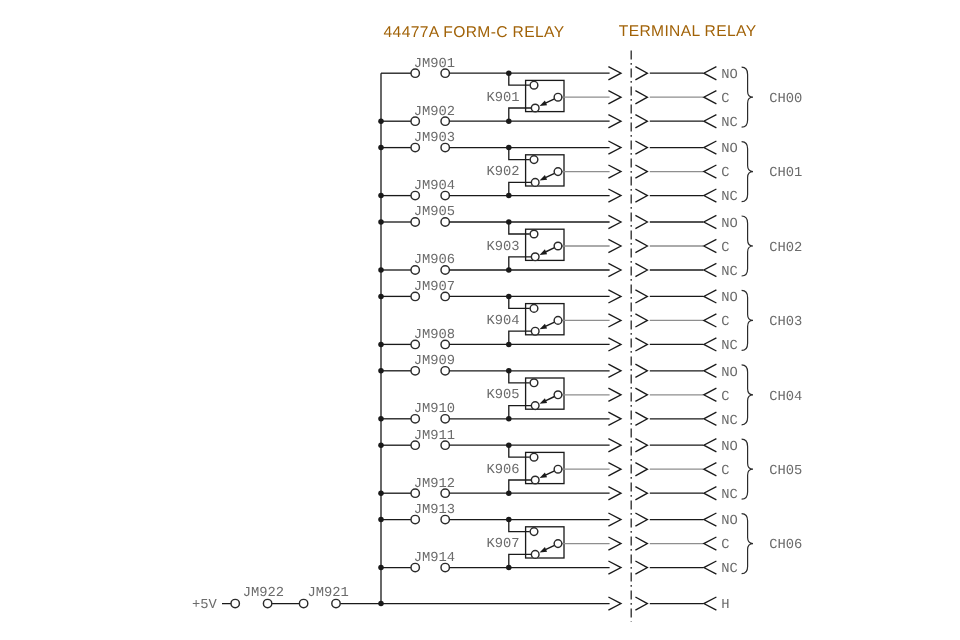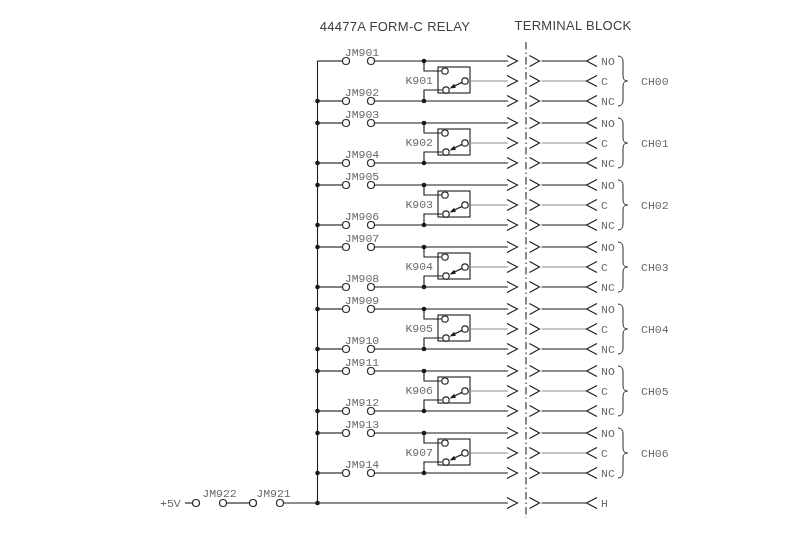--- a/index.html
+++ b/index.html
@@ -7,39 +7,39 @@
     position: relative;
     width: 800px; height: 533px;
     background: #ffffff;
     overflow: hidden;
     font-family: "Liberation Sans", sans-serif;
   }
   .section-title {
     position: absolute;
     font-family: "Liberation Sans", sans-serif;
     font-size: 13px;
-    color: #404040;
+    color: #a16207;
     letter-spacing: 0.3px;
     text-align: center;
     white-space: nowrap;
   }
   #title-relay    { left: 275px; top: 19px; width: 240px; }
   #title-terminal { left: 493px; top: 18px; width: 160px; }
   svg { position: absolute; left: 0; top: 0; }
   svg text {
     font-family: "Liberation Mono", monospace;
     font-size: 11.5px;
   }
 </style>
 </head>
 <body>
 
 <div id="stage">
   <div id="title-relay" class="section-title">44477A FORM-C RELAY</div>
-  <div id="title-terminal" class="section-title">TERMINAL BLOCK</div>
+  <div id="title-terminal" class="section-title">TERMINAL RELAY</div>
   <svg id="schematic" width="800" height="533" viewBox="0 0 800 533">
       <line x1="317.5" y1="61" x2="317.5" y2="503" stroke="#1a1a1a" stroke-width="1.1"></line>
       <g>
         <line x1="317.5" y1="61" x2="342.5" y2="61" stroke="#1a1a1a" stroke-width="1.1"></line>
         <circle cx="346" cy="61" r="3.5" fill="#ffffff" stroke="#2b2b2b" stroke-width="1.2"></circle>
         <circle cx="371" cy="61" r="3.5" fill="#ffffff" stroke="#2b2b2b" stroke-width="1.2"></circle>
         <text x="362" y="55.5" fill="#6b6b6b" text-anchor="middle">JM901</text>
         <line x1="374.5" y1="61" x2="508" y2="61" stroke="#1a1a1a" stroke-width="1.1"></line>
         <circle cx="424" cy="61" r="2.3" fill="#1a1a1a"></circle>
         <polyline points="507,55.5 517.5,61 507,66.5" fill="none" stroke="#1a1a1a" stroke-width="1.1"></polyline>

